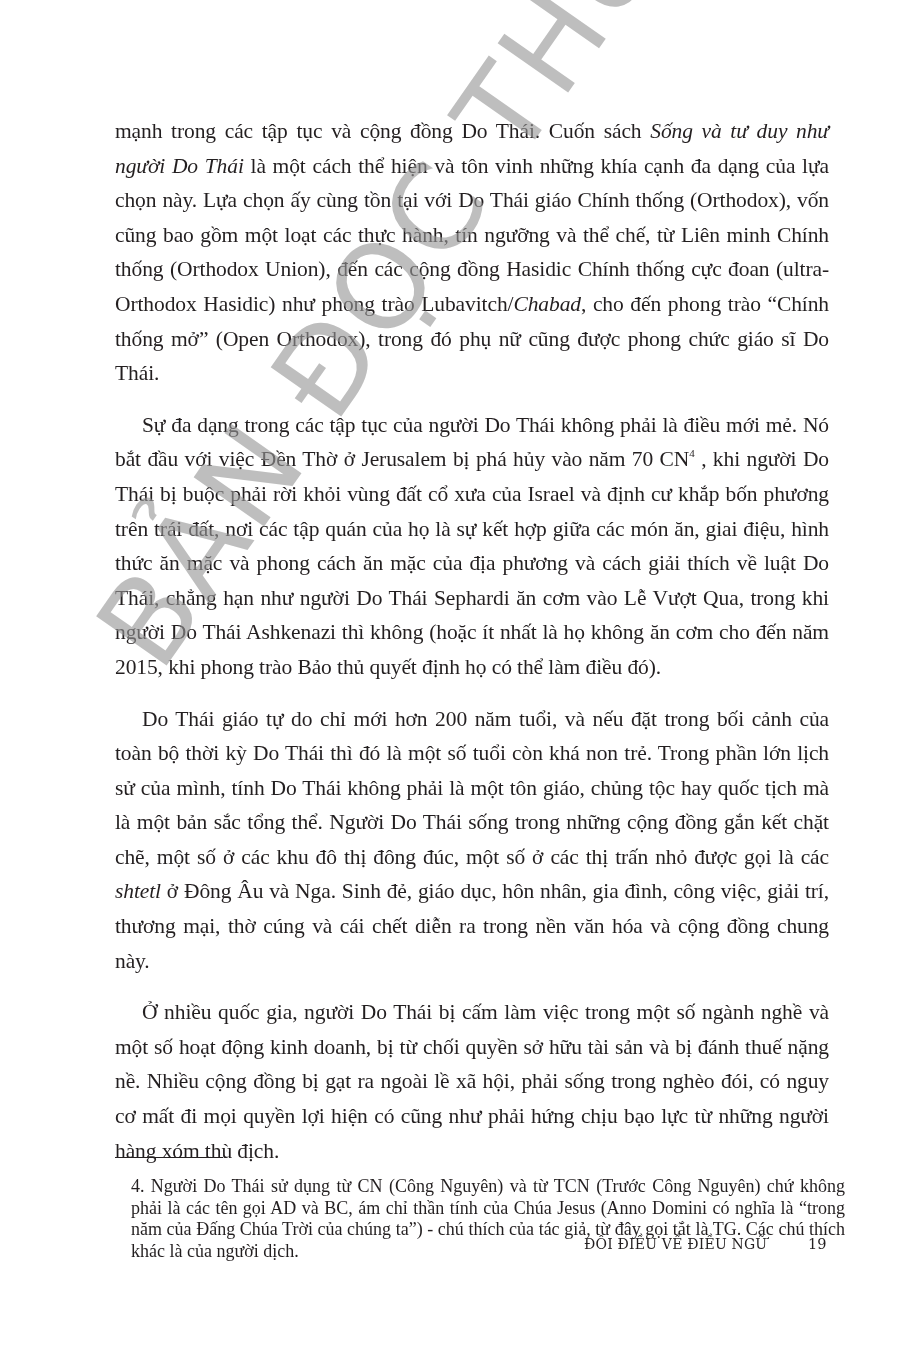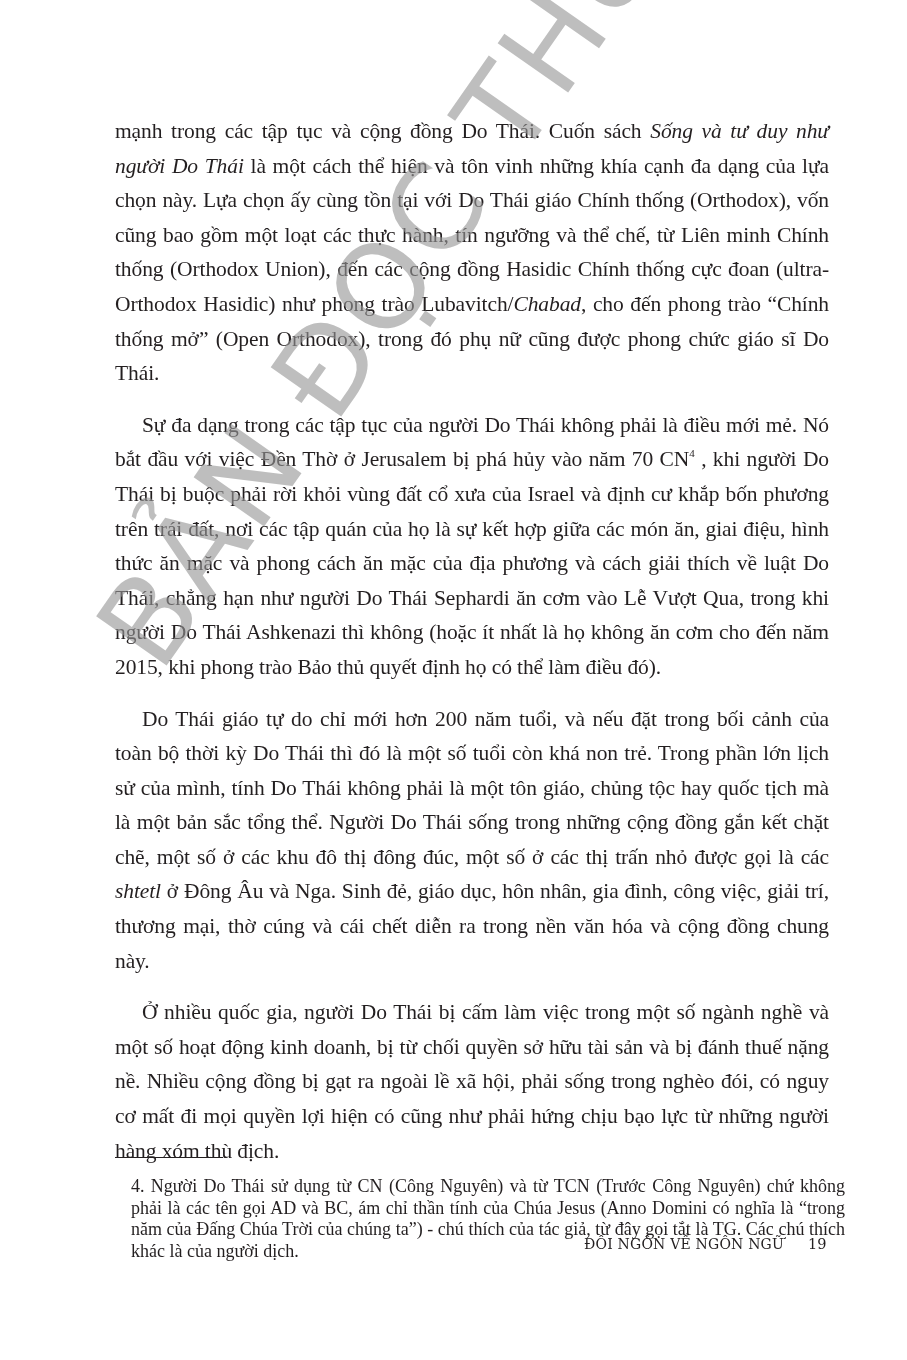--- a/index.html
+++ b/index.html
@@ -92,16 +92,16 @@
 <div class="page" id="page-body">
     <p class="para"><span>mạnh trong các tập tục và cộng đồng Do Thái. Cuốn sách </span><em>Sống và tư duy như người Do Thái</em><span> là một cách thể hiện và tôn vinh những khía cạnh đa dạng của lựa chọn này. Lựa chọn ấy cùng tồn tại với Do Thái giáo Chính thống (Orthodox), vốn cũng bao gồm một loạt các thực hành, tín ngưỡng và thể chế, từ Liên minh Chính thống (Orthodox Union), đến các cộng đồng Hasidic Chính thống cực đoan (ultra-Orthodox Hasidic) như phong trào Lubavitch/</span><em>Chabad</em><span>, cho đến phong trào “Chính thống mở” (Open Orthodox), trong đó phụ nữ cũng được phong chức giáo sĩ Do Thái.</span></p>
     <p class="para indent"><span>Sự đa dạng trong các tập tục của người Do Thái không phải là điều mới mẻ. Nó bắt đầu với việc Đền Thờ ở Jerusalem bị phá hủy vào năm 70 CN</span><sup>4</sup><span> , khi người Do Thái bị buộc phải rời khỏi vùng đất cổ xưa của Israel và định cư khắp bốn phương trên trái đất, nơi các tập quán của họ là sự kết hợp giữa các món ăn, giai điệu, hình thức ăn mặc và phong cách ăn mặc của địa phương và cách giải thích về luật Do Thái, chẳng hạn như người Do Thái Sephardi ăn cơm vào Lễ Vượt Qua, trong khi người Do Thái Ashkenazi thì không (hoặc ít nhất là họ không ăn cơm cho đến năm 2015, khi phong trào Bảo thủ quyết định họ có thể làm điều đó).</span></p>
     <p class="para indent"><span>Do Thái giáo tự do chỉ mới hơn 200 năm tuổi, và nếu đặt trong bối cảnh của toàn bộ thời kỳ Do Thái thì đó là một số tuổi còn khá non trẻ. Trong phần lớn lịch sử của mình, tính Do Thái không phải là một tôn giáo, chủng tộc hay quốc tịch mà là một bản sắc tổng thể. Người Do Thái sống trong những cộng đồng gắn kết chặt chẽ, một số ở các khu đô thị đông đúc, một số ở các thị trấn nhỏ được gọi là các </span><em>shtetl</em><span> ở Đông Âu và Nga. Sinh đẻ, giáo dục, hôn nhân, gia đình, công việc, giải trí, thương mại, thờ cúng và cái chết diễn ra trong nền văn hóa và cộng đồng chung này.</span></p>
     <p class="para indent"><span>Ở nhiều quốc gia, người Do Thái bị cấm làm việc trong một số ngành nghề và một số hoạt động kinh doanh, bị từ chối quyền sở hữu tài sản và bị đánh thuế nặng nề. Nhiều cộng đồng bị gạt ra ngoài lề xã hội, phải sống trong nghèo đói, có nguy cơ mất đi mọi quyền lợi hiện có cũng như phải hứng chịu bạo lực từ những người hàng xóm thù địch.</span></p>
   </div>
 
 <div class="footnote-rule"></div>
 <p class="footnote">4. Người Do Thái sử dụng từ CN (Công Nguyên) và từ TCN (Trước Công Nguyên) chứ không phải là các tên gọi AD và BC, ám chỉ thần tính của Chúa Jesus (Anno Domini có nghĩa là “trong năm của Đấng Chúa Trời của chúng ta”) - chú thích của tác giả, từ đây gọi tắt là TG. Các chú thích khác là của người dịch.</p>
 
-<div class="running-footer">ĐÔI NGÔN VỀ NGÔN NGỮ</div>
+<div class="running-footer">ĐÔI ĐIỀU VỀ ĐIỀU NGỮ</div>
 <div class="page-number">19</div>
 
 <div class="watermark">BẢN ĐỌC THỬ</div>
 
 </body></html>

